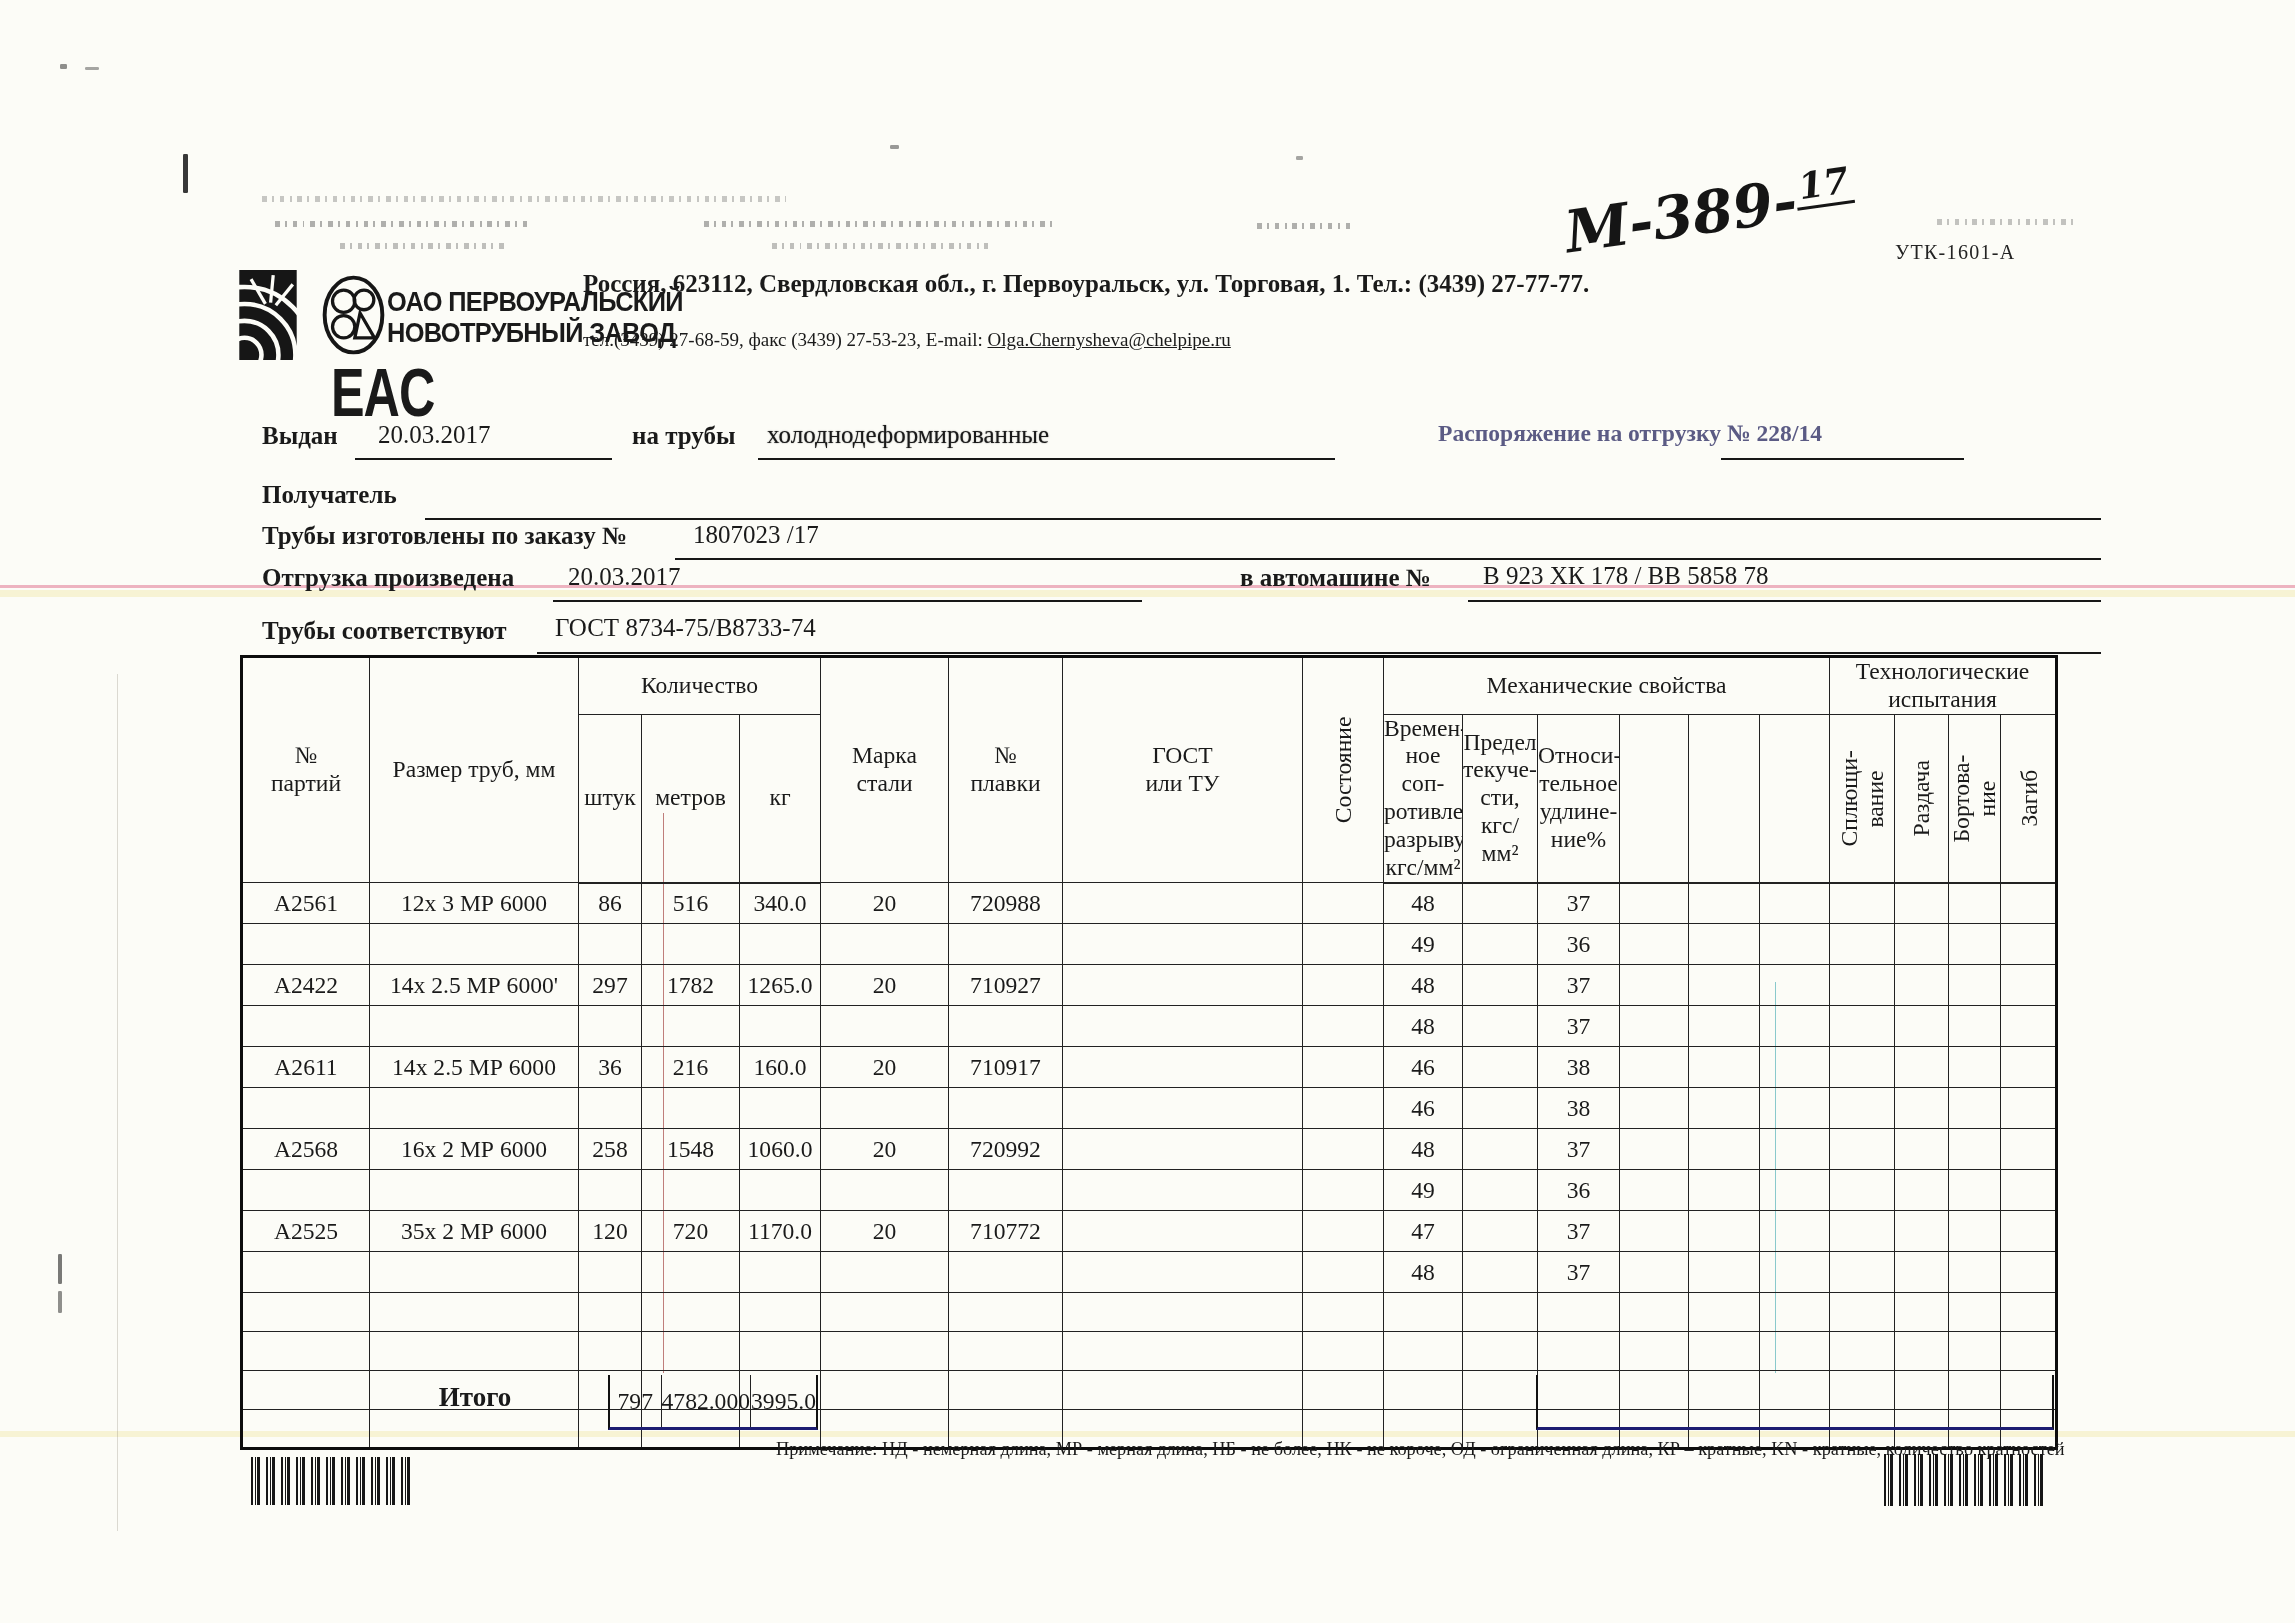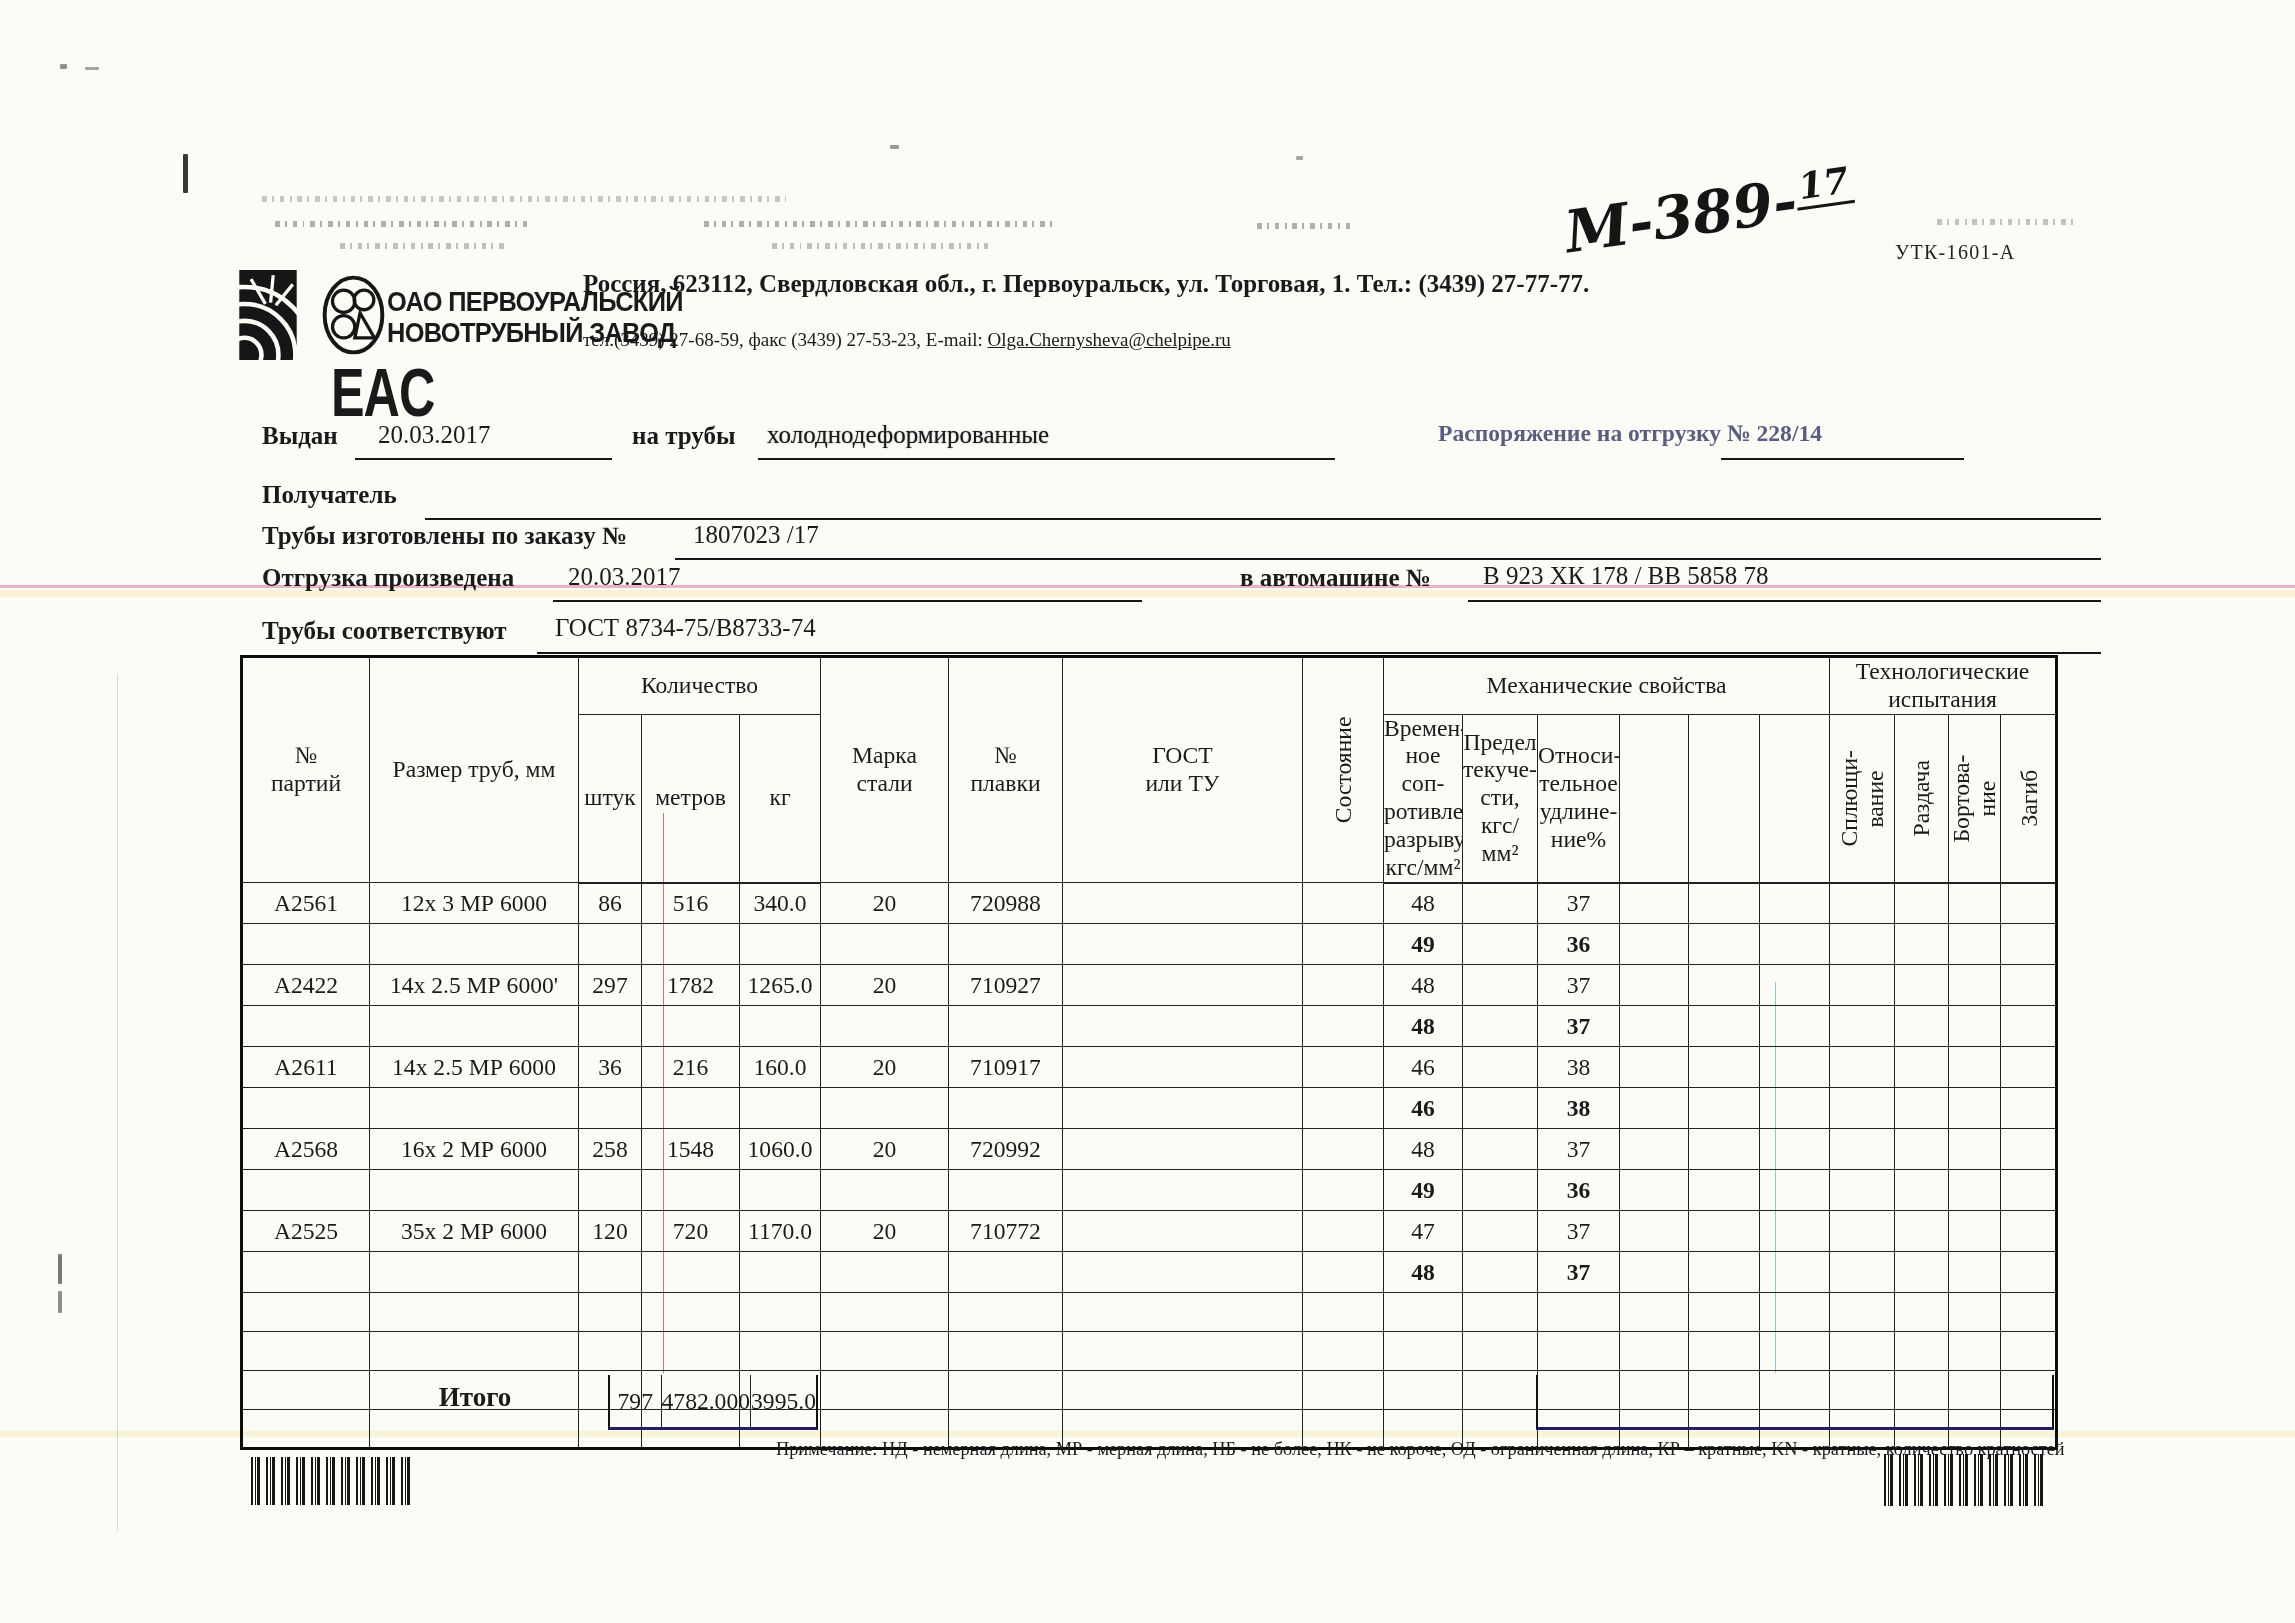--- a/index.html
+++ b/index.html
@@ -36,21 +36,21 @@
   .flabel{position:absolute;font-weight:bold;font-size:25px;white-space:nowrap;}
   .fvalue{position:absolute;font-size:25px;white-space:nowrap;}
   .uline{position:absolute;height:0;border-bottom:2px solid #171717;}
   .overprint{position:absolute;font-size:23.6px;font-weight:bold;white-space:nowrap;
     color:rgba(45,45,100,.78);filter:blur(0.5px);}
   
   table.cert{position:absolute;left:240px;top:655px;width:1814px;border-collapse:collapse;
     table-layout:fixed;border:3.3px solid #0d0d0d;}
   table.cert td{border:1.3px solid #222;padding:0;text-align:center;vertical-align:middle;
     font-size:23.6px;overflow:hidden;}
-  tr.h1{height:47px;} tr.h2{height:110px;} tr.rA{height:41px;} tr.rB{height:41px;font-weight:bold;} tr.rE{height:39px;}
+  tr.h1{height:47px;} tr.h2{height:110px;} tr.rA{height:41px;} tr.rB{height:41px;} tr.rE{height:39px;}
   td.th{font-size:19px;line-height:1.18;}
   .pl{white-space:pre-line;}
   td.vert{writing-mode:vertical-rl;transform:rotate(180deg);font-size:19px;line-height:1.1;
     white-space:pre-line;padding:2.6px 0;}
   td.hvL{border-left-width:2.6px;}
   tr.h2 td{border-bottom-width:2.6px;}
   
   .totlabel{position:absolute;left:380px;top:1382px;width:190px;text-align:center;
     font-weight:bold;font-size:27px;}
   .totbox{position:absolute;left:608px;top:1375px;width:210px;height:55px;display:flex;

